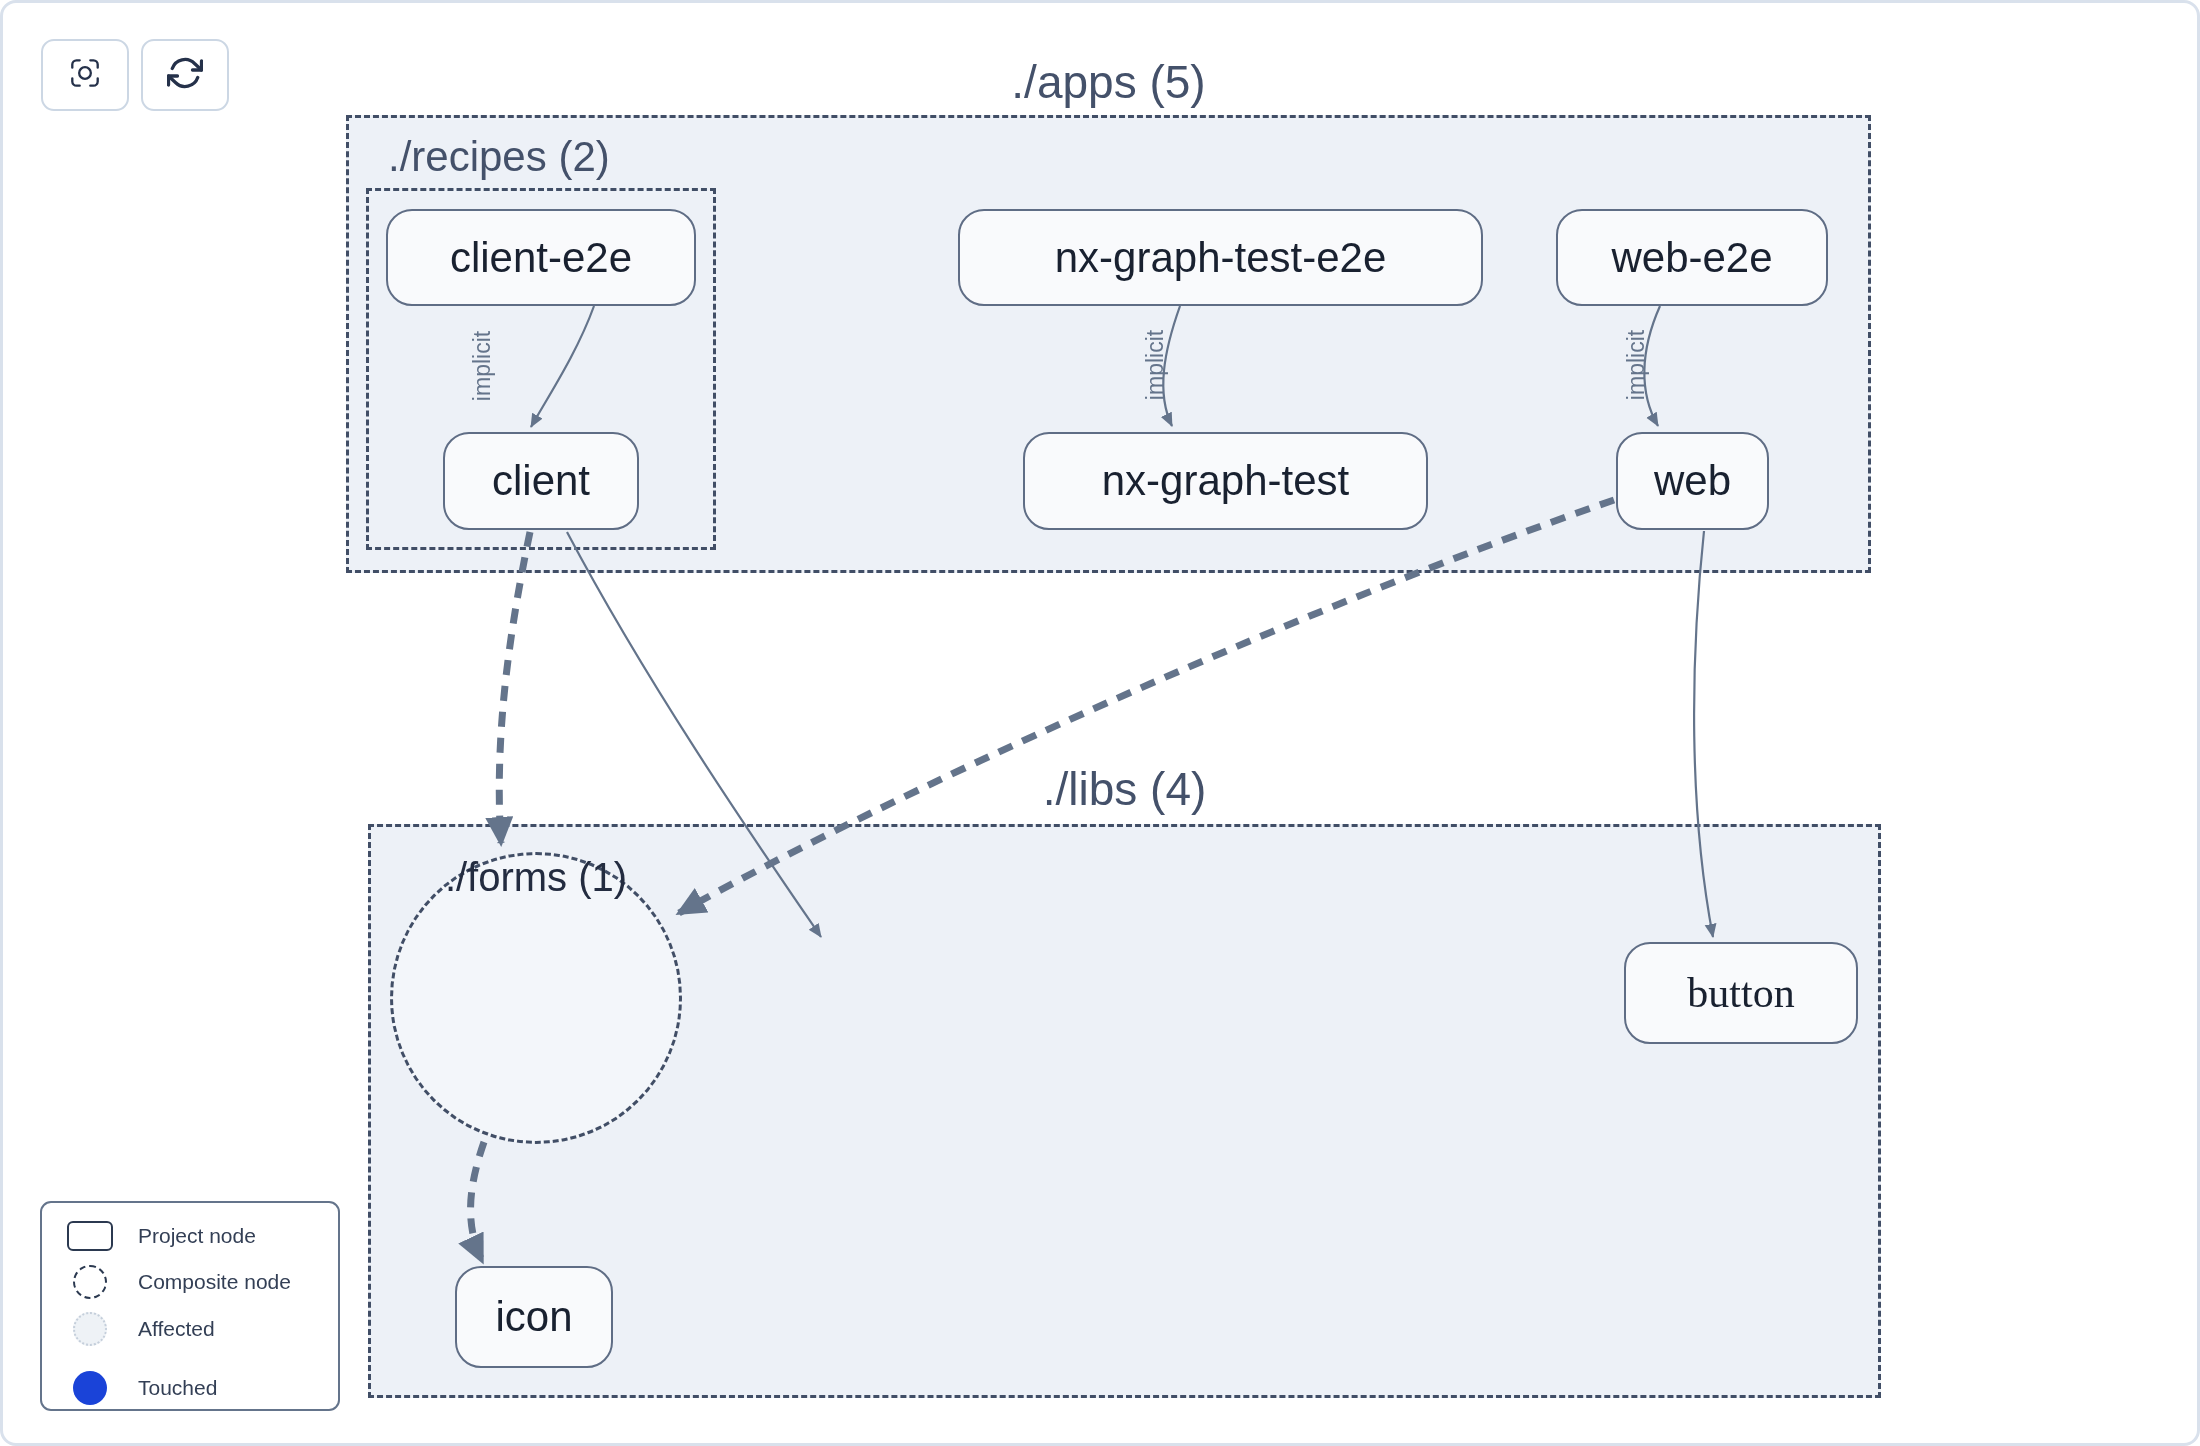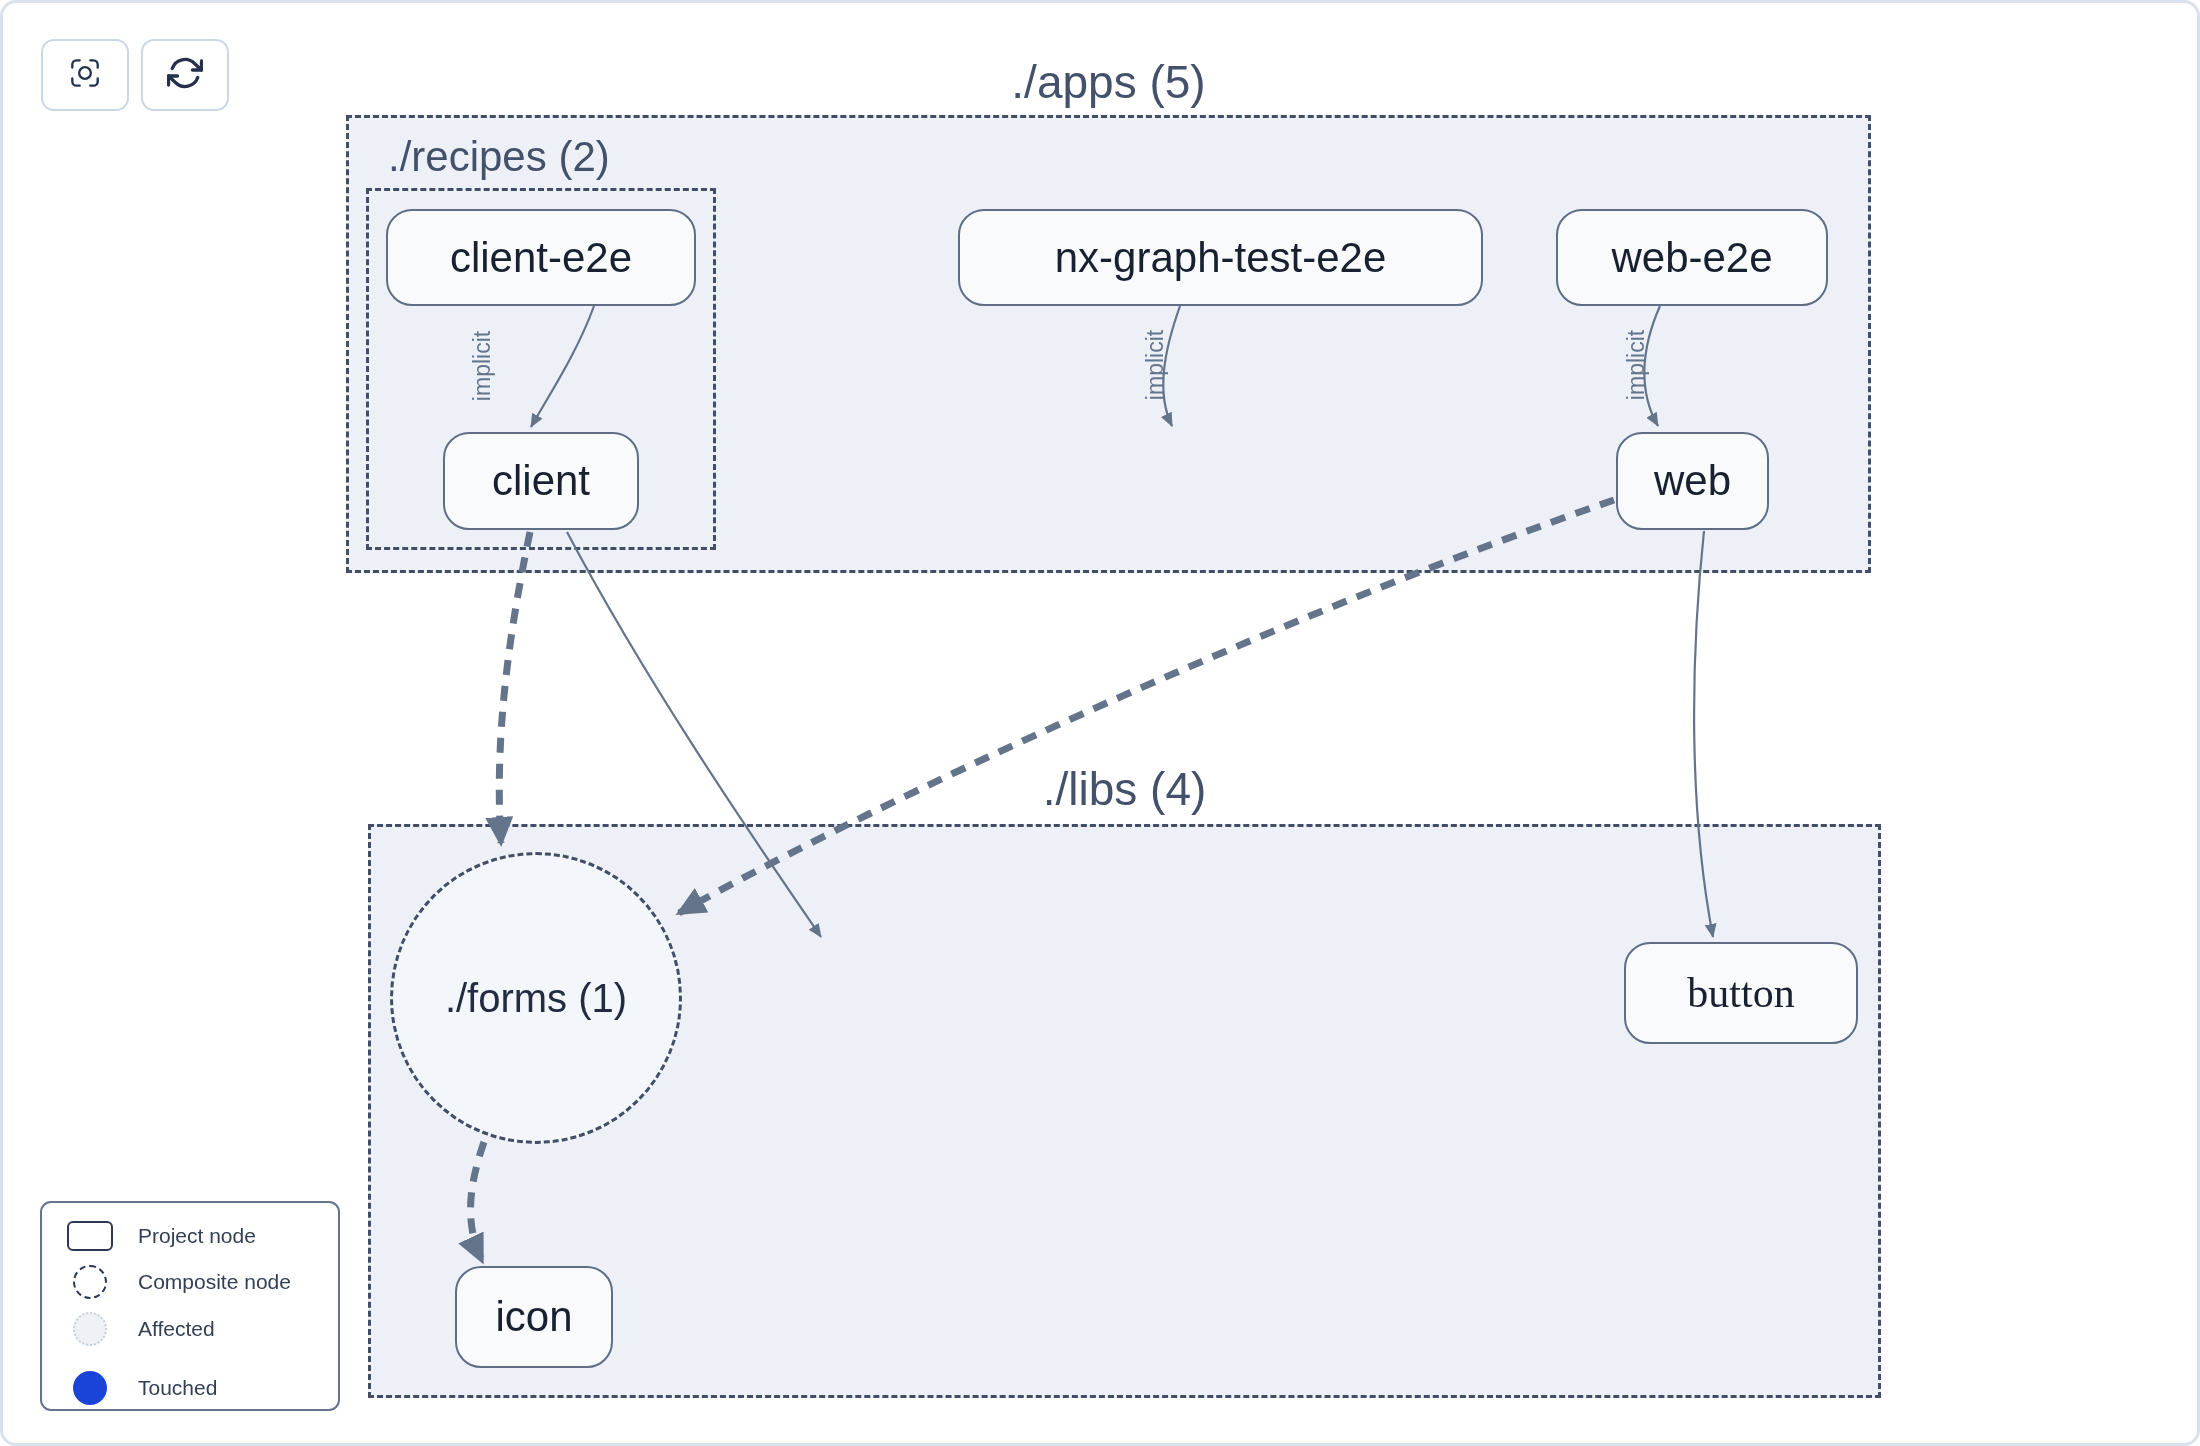--- a/index.html
+++ b/index.html
@@ -23,21 +23,21 @@
   #apps-box{left:343px;top:112px;width:1525px;height:458px;}
   #apps-label{left:343px;top:52px;width:1525px;text-align:center;font-size:46px;}
   #recipes-box{left:363px;top:185px;width:350px;height:362px;background:transparent;}
   #recipes-label{left:385px;top:130px;font-size:42px;}
   #libs-box{left:365px;top:821px;width:1513px;height:574px;}
   #libs-label{left:365px;top:759px;width:1513px;text-align:center;font-size:46px;}
   
   #forms-circle{
     position:absolute;left:387px;top:849px;width:292px;height:292px;border-radius:50%;
     background:#f3f6fa;border:3px dashed #414e66;box-sizing:border-box;z-index:1;
-    display:flex;align-items:center;justify-content:center;cursor:pointer;
+    display:flex;align-items:flex-start;justify-content:center;cursor:pointer;
   }
   #forms-circle .circle-label{font-size:40px;color:#232c40;}
   
   #edges{position:absolute;left:0;top:0;width:2200px;height:1446px;z-index:2;pointer-events:none;}
   .edge-thin{stroke:#64748b;stroke-width:2.2;fill:none;}
   .edge-thick{stroke:#64748b;stroke-width:7;fill:none;stroke-dasharray:15 11;}
   .edge-label{font-size:23px;fill:#64748b;text-anchor:middle;font-family:"Liberation Sans",sans-serif;}
   
   .node{
     position:absolute;background:#f9fafc;border:2.5px solid #5f6d85;border-radius:26px;
@@ -139,20 +139,23 @@
   </div>
   <div class="node" id="node-nx-graph-test-e2e">
     <span>nx-graph-test-e2e</span>
   </div>
   <div class="node" id="node-web-e2e">
     <span>web-e2e</span>
   </div>
   <div class="node" id="node-client">
     <span>client</span>
   </div>
+  <div class="node" id="node-nx-graph-test">
+    <span>nx-graph-test</span>
+  </div>
   <div class="node" id="node-web">
     <span>web</span>
   </div>
   <div class="node" id="node-button">
     <span>button</span>
   </div>
   <div class="node" id="node-icon">
     <span>icon</span>
   </div>
 

